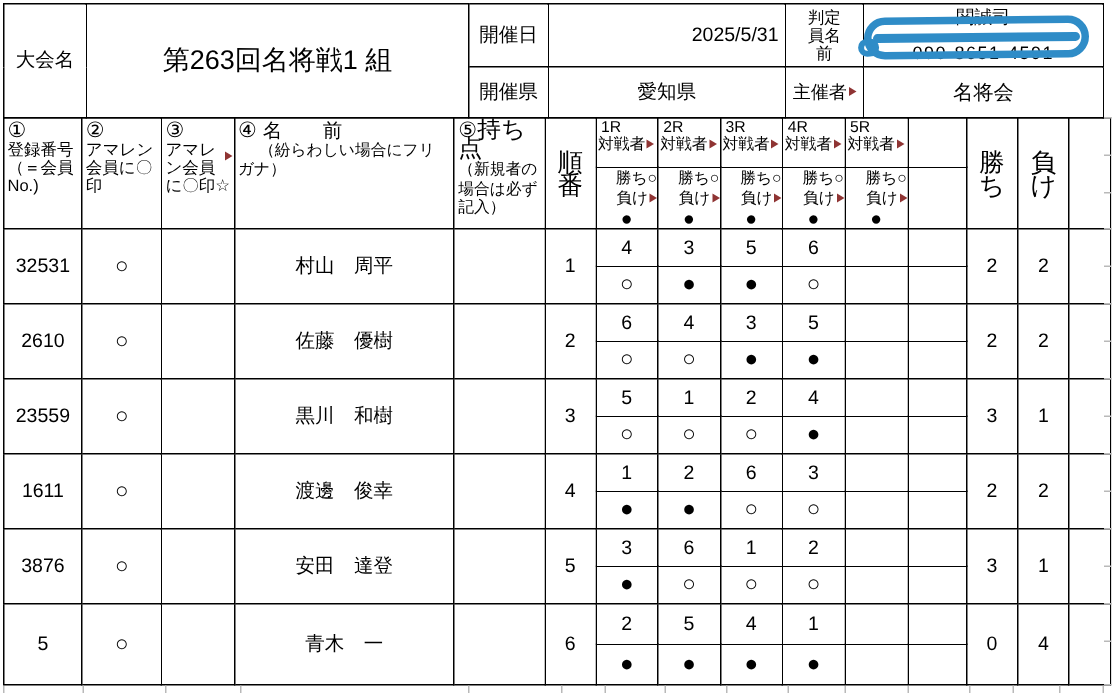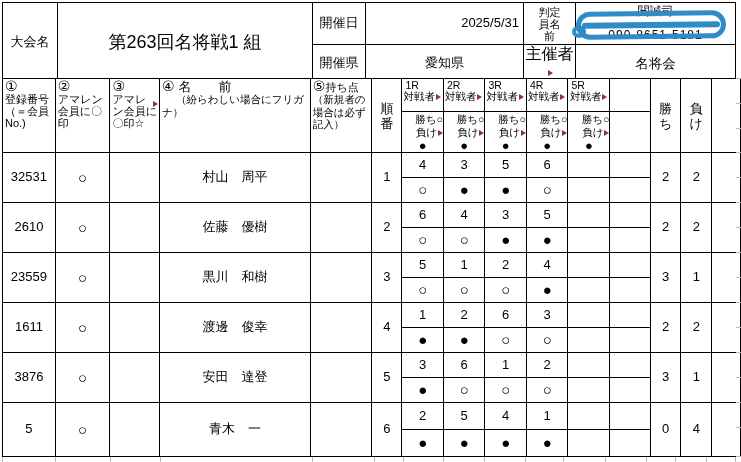--- a/index.html
+++ b/index.html
@@ -7,30 +7,30 @@
           font-family:"Liberation Sans","DejaVu Sans",sans-serif;color:#000;}
   table{border-collapse:collapse;table-layout:fixed;position:absolute;}
   td{border:1px solid #000;padding:0;overflow:hidden;vertical-align:middle;
      text-align:center;font-size:12px;line-height:1.15;position:relative;background:#fff;}
   
   #toptbl{left:2px;top:2px;}
   .lbl{font-size:13px;}
   .tname{font-size:18px;}
   .ar{text-align:right;padding-right:4px;font-size:13px;}
   .jlab{font-size:11px;line-height:12px;padding:0 13px;}
-  .small12{font-size:16px;}
+  .small12{font-size:12px;}
   .val13{font-size:13px;}
   .val14{font-size:13.5px;}
   
   #maintbl{left:2px;top:78px;}
   .hd{font-size:11px;line-height:12px;vertical-align:top;text-align:left;padding:1px 2px;}
   .cnum{font-size:14px;}
   .ptext{font-size:10.5px;line-height:11.5px;}
   .t4{font-size:13px;letter-spacing:7px;margin-left:4px;}
-  .vert{padding:11px 8px;word-break:break-all;font-size:13px;line-height:15px;}
+  .vert{padding:11px 8px;word-break:break-all;font-size:17px;line-height:15px;}
   .rh{vertical-align:top;font-size:10.5px;line-height:11px;padding:1px 1px;}
   .rh .rl{text-align:left;padding-left:2px;}
   .rh .ro{text-align:right;padding-right:1px;white-space:nowrap;}
   .rb{font-size:10.5px;line-height:13px;vertical-align:top;padding-top:1px;}
   .rb .wl{text-align:right;white-space:nowrap;}
   .rb .dot{font-size:13px;}
   .c{background:#fff;}
   .nm{font-size:13px;}
   .sym{font-size:15px;}
   .num{font-size:13px;}
@@ -67,21 +67,21 @@
       </colgroup>
     <tbody>
         <tr style="height:42px">
       <td rowspan="2" class="lbl">大会名</td>
       <td rowspan="2" class="tname">第263回名将戦1 組</td>
       <td class="lbl">開催日</td>
       <td class="ar">2025/5/31</td>
       <td class="jlab">判定員名前</td>
       <td>
         <div class="jname">関誠司</div>
-        <div class="jphone">090-8651-5181</div>
+        <div class="jphone">090-8651-4591</div>
       </td>
     </tr>
     <tr style="height:34px">
       <td class="lbl">開催県</td>
       <td class="val13">愛知県</td>
       <td class="small12">
         <span>主催者</span><span class="mk"></span>
       </td>
       <td class="val14">名将会</td>
     </tr>
@@ -125,21 +125,21 @@
       <td rowspan="2" class="hd">
         <span class="cnum">③</span><br>
         <span>アマレン会員に〇印☆</span>
         <span class="mk mkabs" style="top:22px"></span>
       </td>
       <td rowspan="2" class="hd">
         <span class="cnum">④</span><span class="t4">名　前</span><br>
         <span class="ptext" style="margin-left:14px">（紛らわしい場合にフリガナ）</span>
       </td>
       <td rowspan="2" class="hd">
-        <span class="cnum">⑤</span><span style="font-size:11px">持ち点</span><br>
+        <span class="cnum">⑤</span><span style="font-size:16px">持ち点</span><br>
         <span class="ptext">（新規者の場合は必ず記入）</span>
       </td>
       <td rowspan="2" class="vert">順番</td>
 
       <td class="rh">
         <div class="rl">1R</div>
         <div class="ro"><span>対戦者</span><span class="mk"></span></div>
       </td>
       <td class="rh">
         <div class="rl">2R</div>

